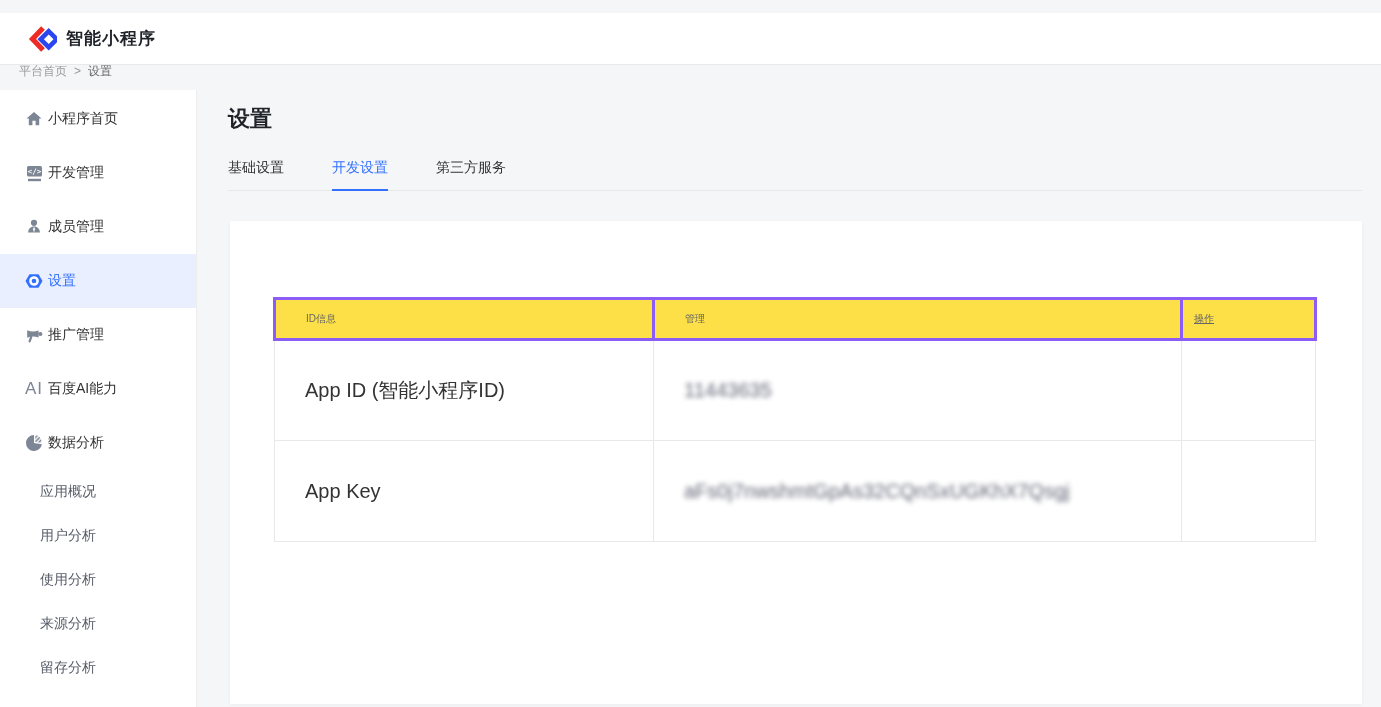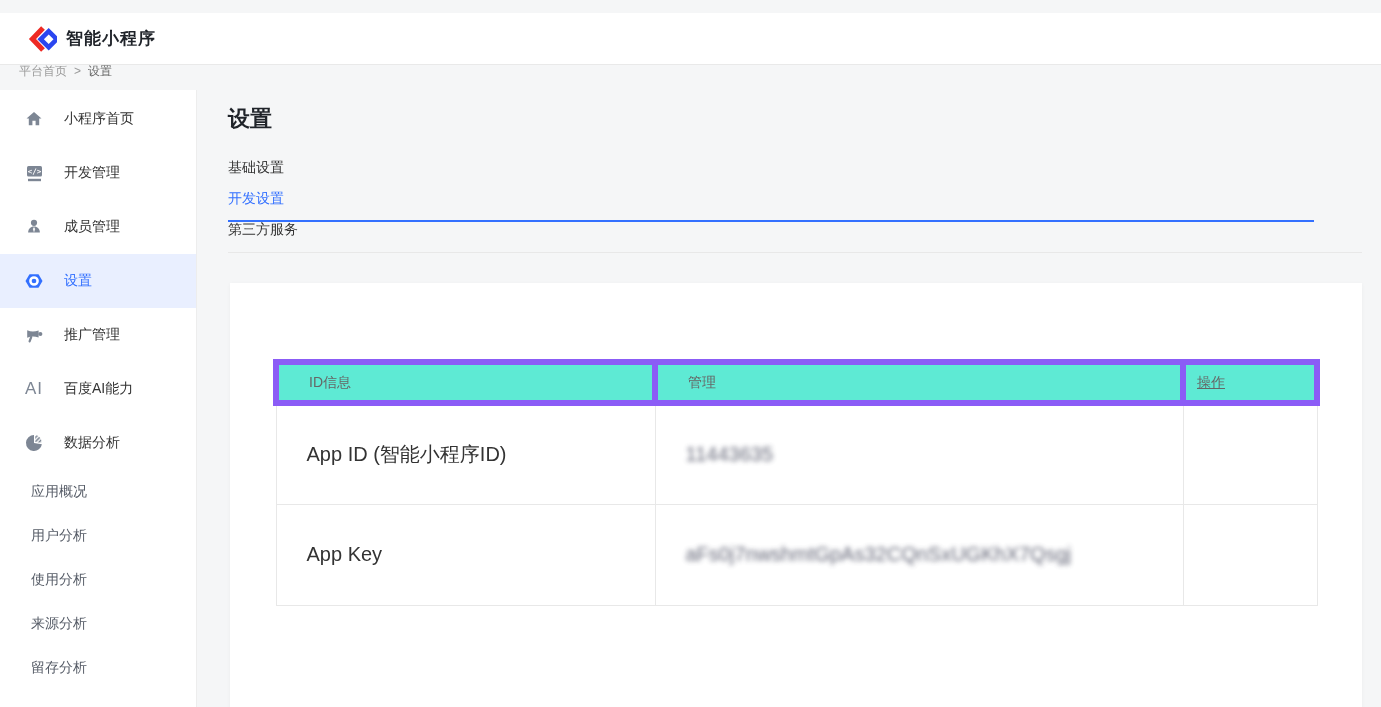--- a/index.html
+++ b/index.html
@@ -24,44 +24,44 @@
   .breadcrumb .sep { margin:0 7px; color:#999; }
   .breadcrumb .current { color:#666; }
   .breadcrumb .bc-link { cursor:pointer; }
 
   
   .sidebar { position:absolute; top:90px; left:0; bottom:0; width:197px; background:#fff;
              border-right:1px solid #ededed; padding-top:2px; }
   .side-item { height:54px; display:flex; align-items:center; cursor:pointer; position:relative; }
   .side-item .icon-box { position:absolute; left:24px; width:20px; height:20px;
                          display:flex; align-items:center; justify-content:center; }
-  .side-item .label { position:absolute; left:64px; font-size:14px; color:#333;text-align:center; }
+  .side-item .label { position:absolute; left:48px; font-size:14px; color:#333;text-align:center; }
   .side-item.active { background:var(--active-item-bg,#e9efff); }
   .side-item.active .label { color:var(--accent,#3370ff); }
   .side-sub { height:44px; display:flex; align-items:center; cursor:pointer; }
-  .side-sub .label { padding-left:31px; font-size:14px; color:#555b66; }
+  .side-sub .label { padding-left:40px; font-size:14px; color:#555b66; }
   .ai-glyph { font-size:17px; font-weight:400; color:#7d8694; letter-spacing:1px; }
 
   
   .main { position:absolute; top:90px; left:197px; right:0; bottom:0; }
   .page-title { margin:14px 0 0 31px; font-size:22px; font-weight:600; color:#1f2329; }
-  .tabs { display:flex; margin:25px 19px 0 31px; border-bottom:1px solid #e8e8e8;flex-direction:column; }
+  .tabs { display:flex; margin:25px 19px 0 31px; border-bottom:1px solid #e8e8e8; }
   .tab { font-size:14px; color:#333; padding-bottom:13px; margin-right:48px;
          cursor:pointer; position:relative; }
   .tab.active { color:var(--accent,#3370ff); }
   .tab.active::after { content:""; position:absolute; left:0; right:0; bottom:-1px; height:2px;
                        background:var(--accent,#3370ff); }
 
   .card { margin:30px 19px 0 33px; height:483px; background:#fff;
           box-shadow:0 1px 4px rgba(0,0,0,0.04); padding:34px 48px 0 43px; }
   .card-heading { font-size:18px; font-weight:600; color:#1f2329; }
 
   table.dev-table { border-collapse:collapse; table-layout:fixed; width:1041px; margin-top:42px; }
-  .dev-table th { width:379px; height:41px; background:#5eead4; border:6px solid #8b5cf6;
-                  font-size:14px; font-weight:400; color:#666; text-align:left; padding-left:30px; }
+  .dev-table th { width:379px; height:41px; background:#fde047; border:3px solid #8b5cf6;
+                  font-size:10px; font-weight:400; color:#666; text-align:left; padding-left:30px; }
   .dev-table th.col-manage { width:528px; }
   .dev-table th.col-action { width:134px; padding-left:11px;text-decoration:underline; }
   .dev-table td { height:101px; border:1px solid #e8e8e8; font-size:20px; color:#333;
                   vertical-align:middle; padding-left:30px; background:#fff; }
   .dev-table td.action-cell { padding-left:28px; }
   .blurred { filter:blur(2.6px); opacity:.8; color:#3c3f54; user-select:none; }
   .link { color:var(--link,#3370ff); text-decoration:none; cursor:pointer; }
 </style>
 </head>
 <body>

